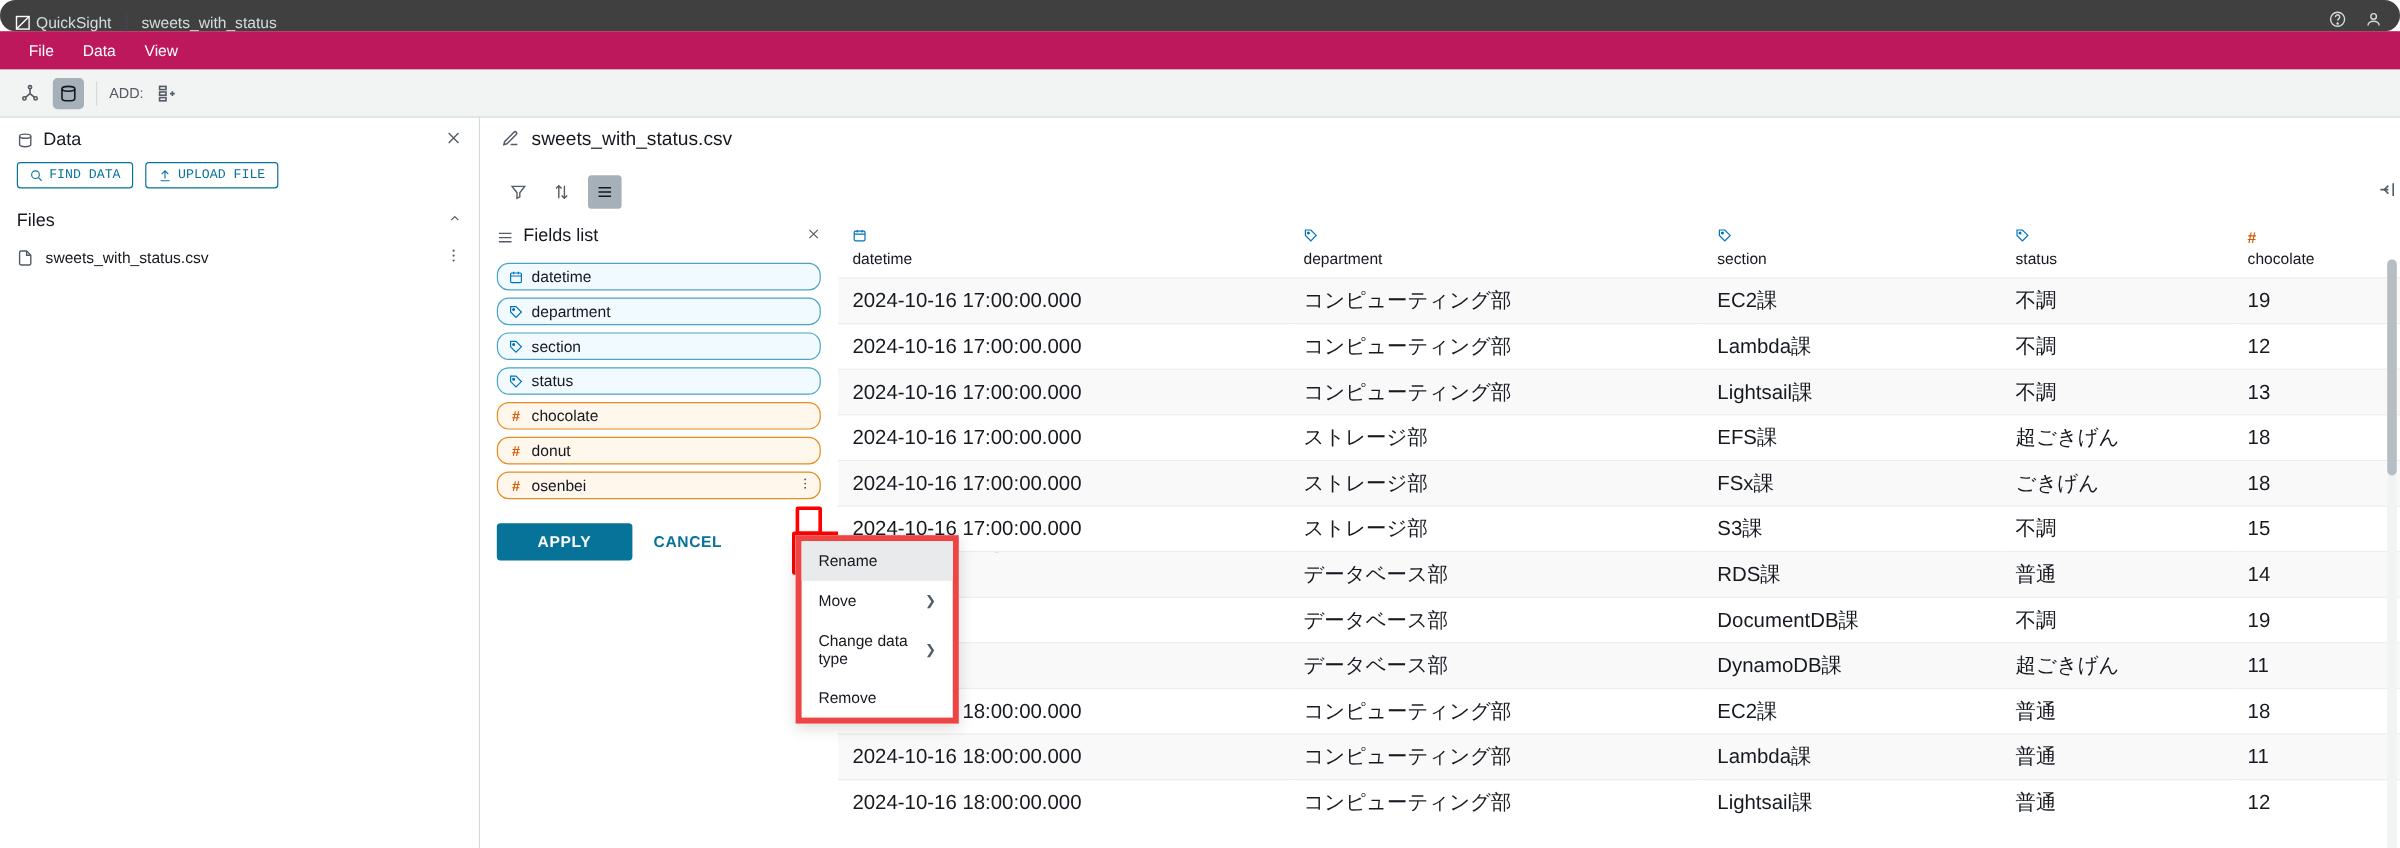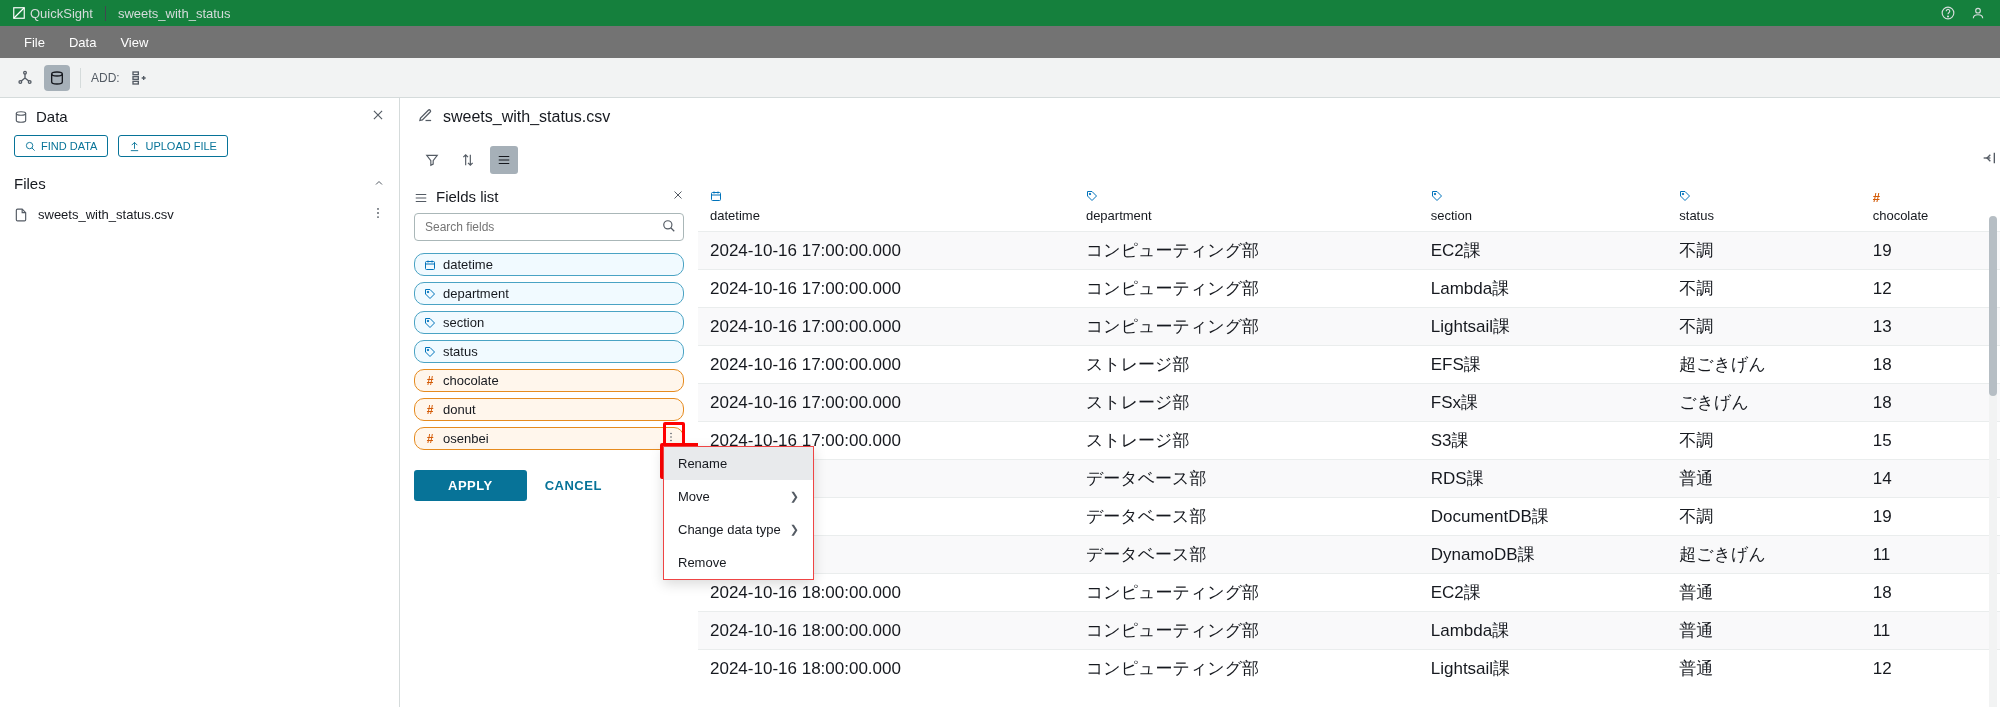--- a/index.html
+++ b/index.html
@@ -1,46 +1,46 @@
 <!DOCTYPE html>
 <html><head>
 <meta charset="utf-8">
 <style>
 * { box-sizing: border-box; margin: 0; padding: 0; }
 body { font-family: "Amazon Ember", -apple-system, Arial, sans-serif; font-size: 13px; color: #16191f; background: #fff; width: 2000px; height: 707px; overflow: hidden; }
 
 
-.top-bar { background: #15803d; height: 26px; display: flex; align-items: center; padding: 0 12px; color: #d5dbdb; }
+.top-bar { background: #404040; height: 26px; display: flex; align-items: flex-end; padding: 0 12px; color: #d5dbdb; border-radius: 13px; }
 .top-bar .brand { display: flex; align-items: center; gap: 4px; padding-right: 12px; border-right: 1px solid #414750; }
 .top-bar .brand svg { width: 14px; height: 14px; }
 .top-bar .dataset-name { padding-left: 12px; font-size: 13px; }
 .top-bar .spacer { flex: 1; }
 .top-bar .top-icon { width: 20px; height: 20px; display: flex; align-items: center; justify-content: center; margin-left: 10px; cursor: pointer; }
 
 
-.menu-bar { background: #737373; height: 32px; display: flex; align-items: center; padding: 0 12px; color: #fff; font-size: 13px; }
+.menu-bar { background: #be185d; height: 32px; display: flex; align-items: center; padding: 0 12px; color: #fff; font-size: 13px; }
 .menu-bar .menu-item { padding: 0 12px; cursor: pointer; }
 
 
 .toolbar { background: #f2f3f3; height: 40px; border-bottom: 1px solid #d5dbdb; display: flex; align-items: center; padding: 0 12px; gap: 6px; }
 .toolbar .tb-btn { width: 26px; height: 26px; display: flex; align-items: center; justify-content: center; border-radius: 4px; cursor: pointer; }
 .toolbar .tb-btn.active { background: #a6b0b8; }
 .toolbar .tb-sep { width: 1px; height: 20px; background: #d5dbdb; margin: 0 4px; }
 .toolbar .tb-label { color: #545b64; font-size: 12px; }
 
 
 .main { display: flex; height: calc(100% - 98px); }
 
 
 .data-panel { width: 400px; border-right: 1px solid #d5dbdb; display: flex; flex-direction: column; }
 .data-header { display: flex; align-items: center; justify-content: space-between; padding: 10px 14px; }
 .data-header h2 { font-size: 15px; font-weight: 400; display: flex; align-items: center; gap: 8px; }
 .data-header .close { cursor: pointer; color: #545b64; }
 .data-btns { display: flex; gap: 10px; padding: 0 14px 12px; }
-.data-btns .outline-btn { border: 1px solid #077398; border-radius: 3px; padding: 4px 10px; display: flex; align-items: center; gap: 5px; font-size: 11px; color: #077398; cursor: pointer; background: #fff; }
+.data-btns .outline-btn { border: 1px solid #077398; border-radius: 3px; padding: 4px 10px; display: flex; align-items: center; gap: 5px; font-size: 11px; color: #077398; cursor: pointer; background: #fff; font-family: Liberation Mono, monospace; }
 .files-hdr { display: flex; align-items: center; justify-content: space-between; padding: 6px 14px; font-size: 15px; }
 .files-hdr .chev { cursor: pointer; }
 .file-row { display: flex; align-items: center; padding: 8px 14px; gap: 10px; cursor: pointer; }
 .file-row .fname { flex: 1; }
 .file-row .more { cursor: pointer; color: #545b64; position: relative; }
 
 
 .center { flex: 1; display: flex; flex-direction: column; position: relative; }
 .center-hdr { padding: 10px 18px; display: flex; align-items: center; gap: 10px; }
 .center-hdr .pencil { color: #545b64; }
@@ -72,21 +72,21 @@
 .field-chip .fname { flex: 1; }
 
 .fields-actions { display: flex; gap: 18px; margin-top: 20px; }
 .fields-actions .apply { background: #077398; color: #fff; border: none; border-radius: 3px; padding: 8px 34px; font-size: 13px; font-weight: 700; cursor: pointer; letter-spacing: 0.5px; }
 .fields-actions .cancel { background: none; border: none; color: #077398; font-size: 13px; cursor: pointer; font-weight: 700; letter-spacing: 0.5px; }
 
 
 .hl-red { border: 3px solid #ff0000; border-radius: 2px; position: absolute; pointer-events: none; }
 
 
-.ctx-menu { position: absolute; background: #fff; border: 1px solid #ef4444; box-shadow: 0 4px 12px rgba(0,0,0,0.15); width: 151px; z-index: 50; }
+.ctx-menu { position: absolute; background: #fff; border: 5px solid #ef4444; box-shadow: 0 4px 12px rgba(0,0,0,0.15); width: 136px; z-index: 50; }
 .ctx-menu .ctx-item { padding: 9px 14px; display: flex; align-items: center; justify-content: space-between; cursor: pointer; font-size: 13px; }
 .ctx-menu .ctx-item.hover { background: #e8eaec; }
 .ctx-menu .chev { color: #545b64; font-size: 11px; }
 
 
 .table-wrap { flex: 1; overflow: auto; position: relative; }
 table { border-collapse: collapse; width: 100%; }
 th { text-align: left; font-weight: 400; font-size: 13px; padding: 6px 12px 8px; color: #16191f; vertical-align: top; }
 th .type-ico { display: block; margin-bottom: 4px; height: 14px; }
 th.dim .type-ico { color: #0073bb; }
@@ -254,29 +254,20 @@
         <div class="fields-hdr">
           <h3>
             <svg width="14" height="14" viewBox="0 0 24 24" fill="none" stroke="#545b64" stroke-width="2">
                 <path d="M3 6h18M3 12h18M3 18h18"></path>
               </svg>
             <span>Fields list</span>
           </h3>
           <span class="close">
             <svg width="12" height="12" viewBox="0 0 24 24" stroke="#545b64" stroke-width="2">
                 <path d="M5 5l14 14M19 5L5 19"></path>
-              </svg>
-          </span>
-        </div>
-        <div class="search-wrap">
-          <input type="text" placeholder="Search fields" style="">
-          <span class="sicon">
-            <svg width="14" height="14" viewBox="0 0 24 24" fill="none" stroke="#545b64" stroke-width="2">
-                <circle cx="10" cy="10" r="7"></circle>
-                <path d="M21 21l-6-6"></path>
               </svg>
           </span>
         </div>
         <div id="field-chips">
             <div class="field-chip dim">
               <span class="ficon">
                 <svg width="12" height="12" viewBox="0 0 24 24" fill="none" stroke="#0073bb" stroke-width="2">
                   <rect x="3" y="5" width="18" height="16" rx="2"></rect>
                   <path d="M3 10h18M8 3v4M16 3v4"></path>
                 </svg>

